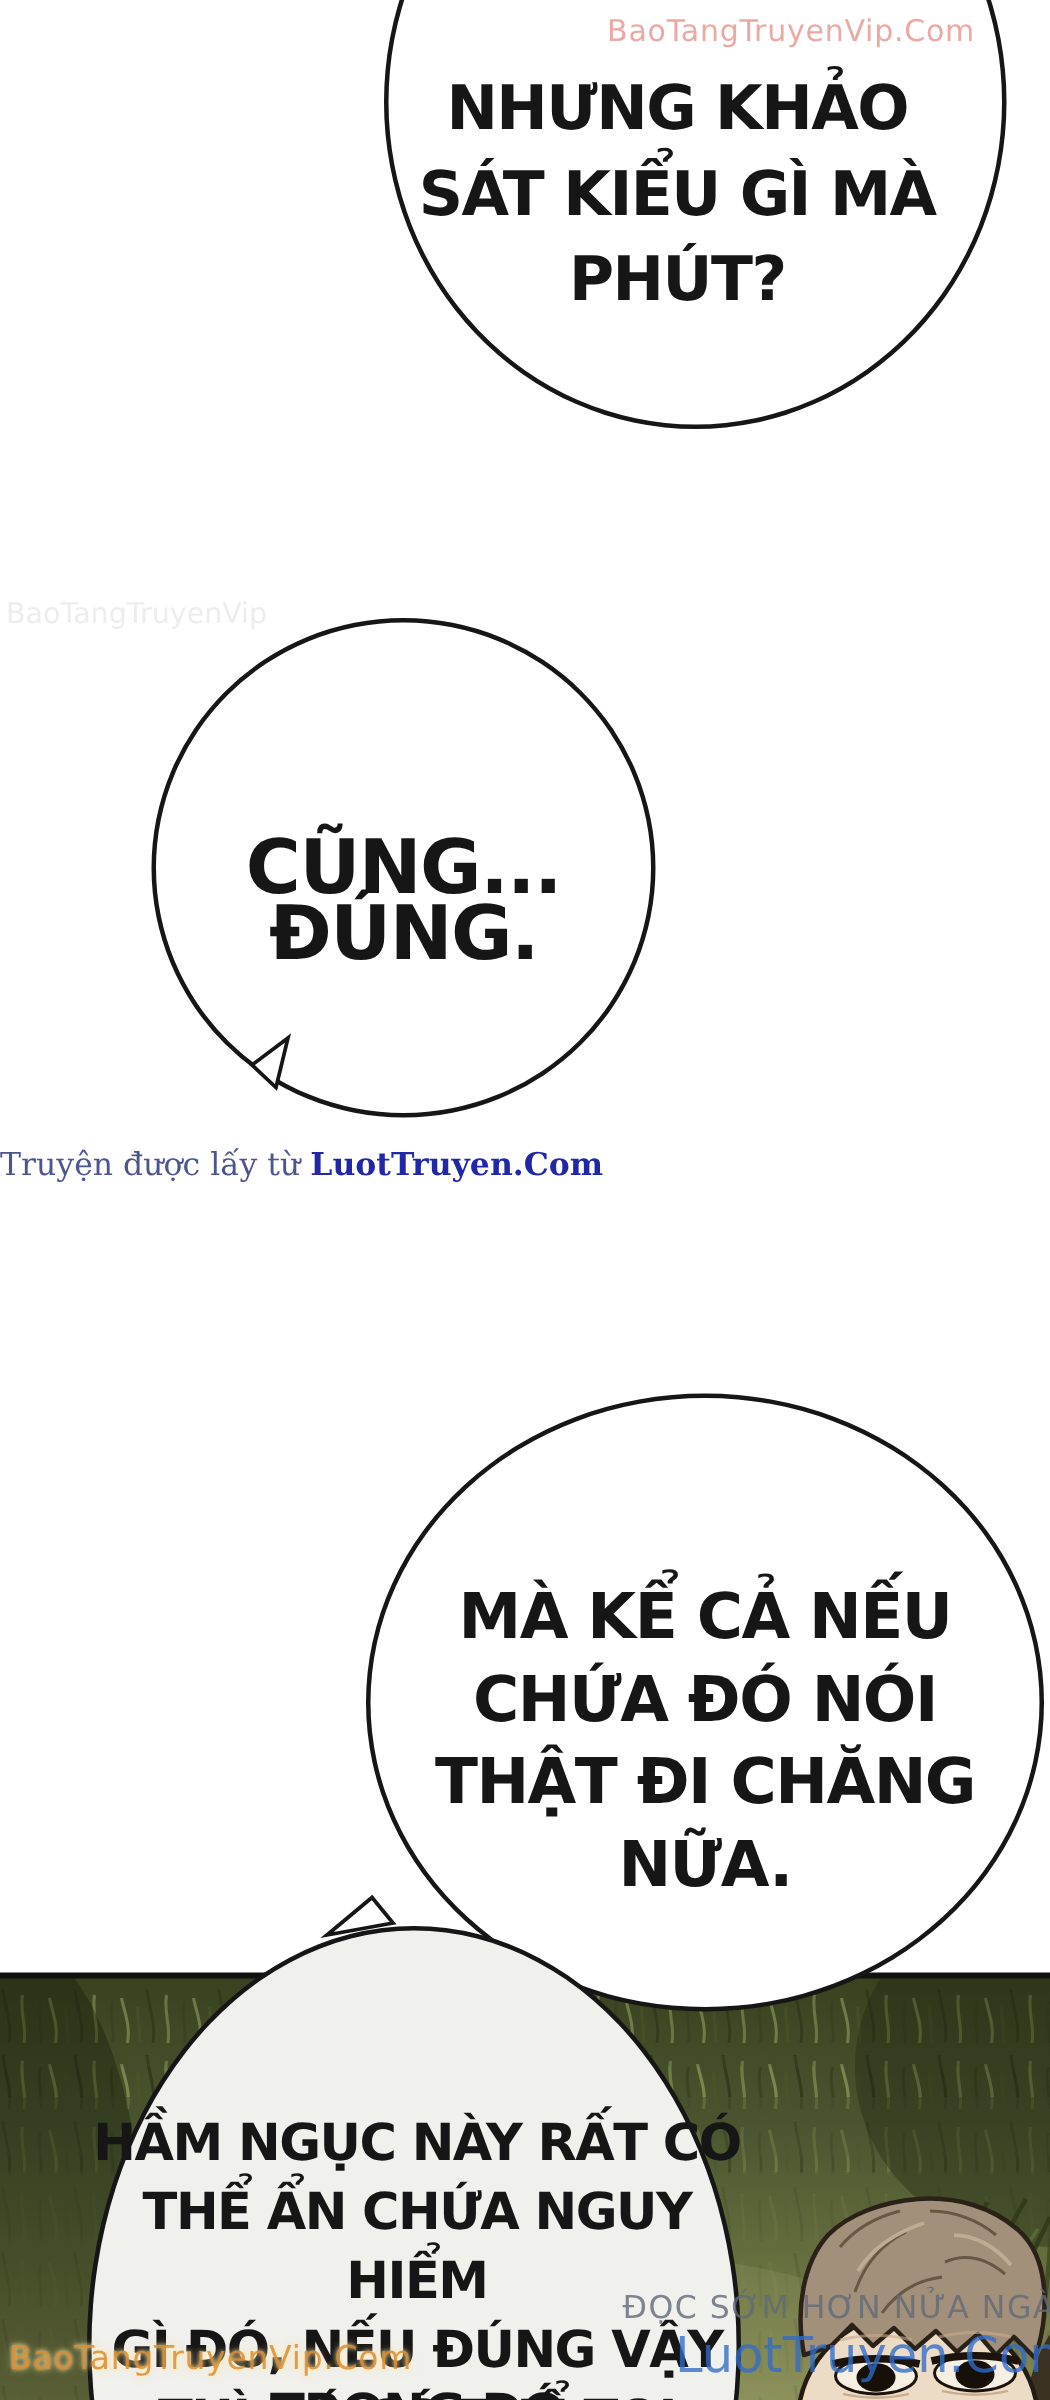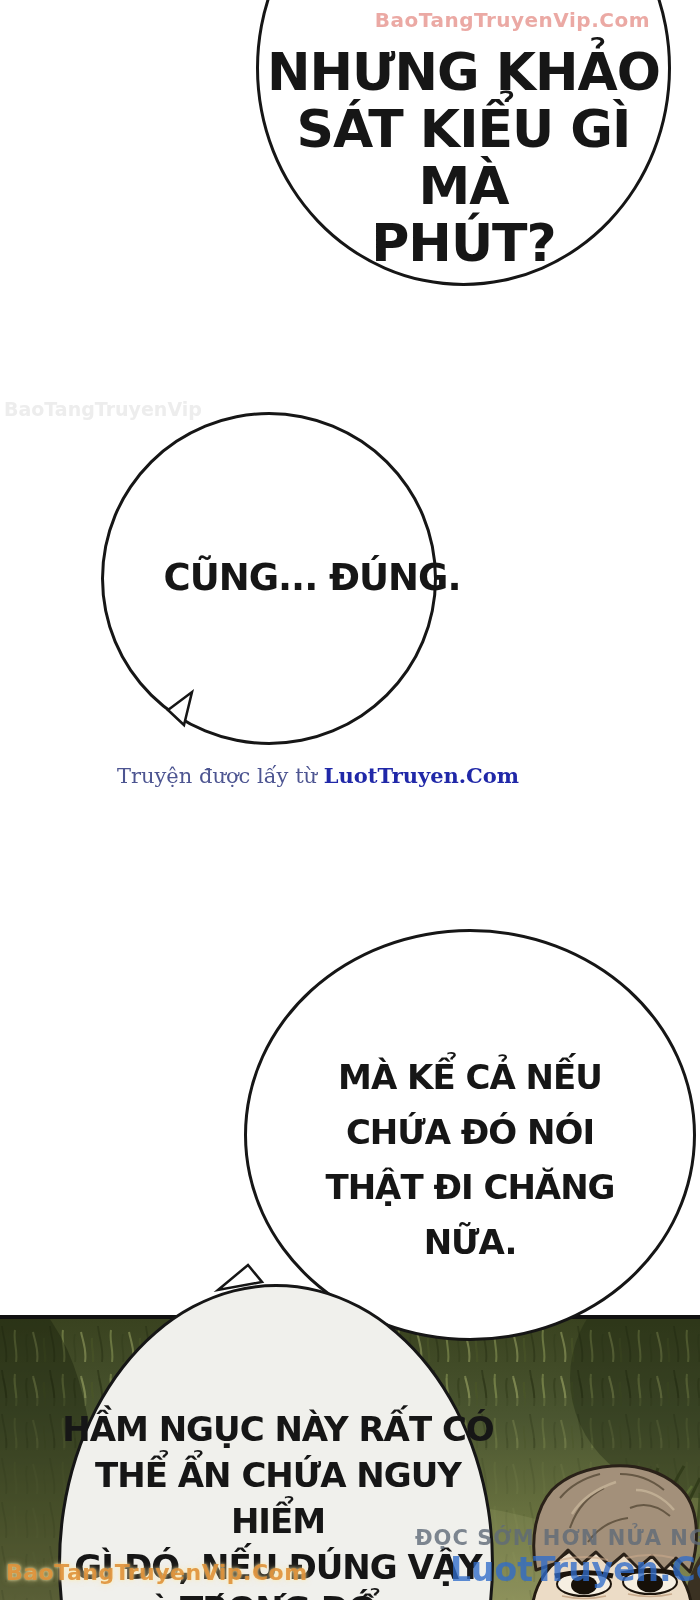--- a/index.html
+++ b/index.html
@@ -5,32 +5,32 @@
   html,body{margin:0;padding:0;background:#fff;}
   .page{position:relative;width:700px;height:1600px;overflow:hidden;background:#ffffff;
         font-family:"DejaVu Sans",sans-serif;}
   
   .bubble{position:absolute;background:#ffffff;border:3px solid #161616;border-radius:50%;box-sizing:border-box;}
   .b1{left:256px;top:-150px;width:415px;height:436px;}
   .b2{left:101px;top:412px;width:336px;height:333px;}
   .b3{left:244px;top:929px;width:452px;height:412px;z-index:3;}
   .b4{left:58px;top:1284px;width:436px;height:560px;background:#f0f0ec;z-index:4;}
   .btext{position:absolute;text-align:center;font-weight:700;color:#161616;letter-spacing:-1px;}
-  .t1{left:256px;top:44px;width:415px;font-size:52px;line-height:57px;z-index:1;}
-  .t2{left:101px;top:556px;width:336px;font-size:37px;line-height:44px;z-index:1;margin-left:43px;}
-  .t3{left:244px;top:1050px;width:452px;font-size:34px;line-height:55px;z-index:3;}
+  .t1{left:244px;top:44px;width:415px;font-size:41px;line-height:57px;z-index:1;}
+  .t2{left:101px;top:556px;width:336px;font-size:50px;line-height:44px;z-index:1;}
+  .t3{left:244px;top:1050px;width:452px;font-size:42px;line-height:55px;z-index:3;}
   .t4{left:60px;top:1406px;width:436px;font-size:34px;line-height:46px;z-index:5;}
   .t4b{left:60px;top:1586px;width:436px;font-size:34px;line-height:46px;z-index:5;}
   .tail{position:absolute;z-index:3;}
   
-  .promo{position:absolute;left:0;top:762px;width:636px;text-align:center;z-index:1;
+  .promo{position:absolute;left:0;top:762px;width:636px;text-align:left;z-index:1;
          font-family:"DejaVu Serif",serif;font-size:21px;line-height:28px;color:#4d5591;}
   .promo b{color:#2028a8;}
   
-  .wm{position:absolute;font-weight:700;white-space:nowrap;}
+  .wm{position:absolute;font-weight:400;white-space:nowrap;}
   .wm-top-right{top:8px;right:50px;font-size:20px;letter-spacing:.5px;color:rgba(232,154,148,.85);z-index:2;}
   .wm-left-faint{top:398px;left:4px;font-size:19px;color:#ededed;z-index:1;}
   .wm-bottom-left{top:1560px;left:6px;font-size:22px;letter-spacing:.5px;color:rgba(221,140,51,.85);
                   text-shadow:0 0 3px rgba(255,236,170,.85),0 0 6px rgba(255,236,170,.5);z-index:6;}
   .wm-scene-small{top:1526px;left:415px;font-size:21px;letter-spacing:1px;color:rgba(95,106,120,.8);z-index:6;}
   .wm-scene-large{top:1550px;left:450px;font-size:33px;color:rgba(47,108,201,.78);z-index:6;}
   
   .panel-border{position:absolute;left:0;top:1315px;width:700px;height:4px;background:#111;z-index:2;}
   .scene{position:absolute;left:0;top:1318px;width:700px;height:282px;z-index:1;}
   .scene svg{display:block;}

